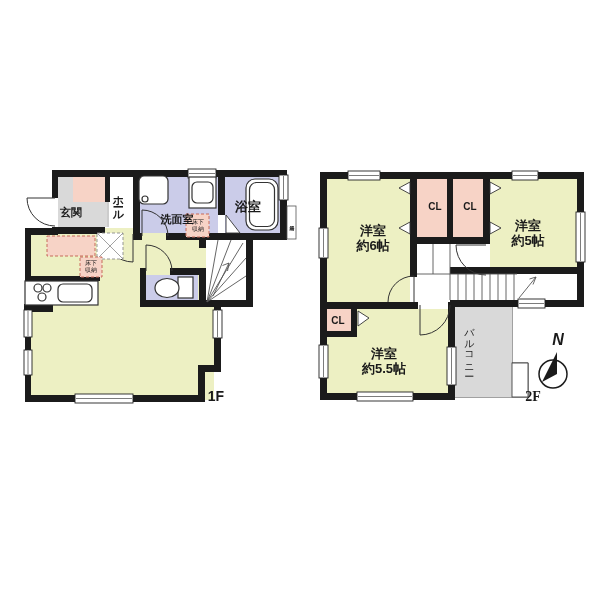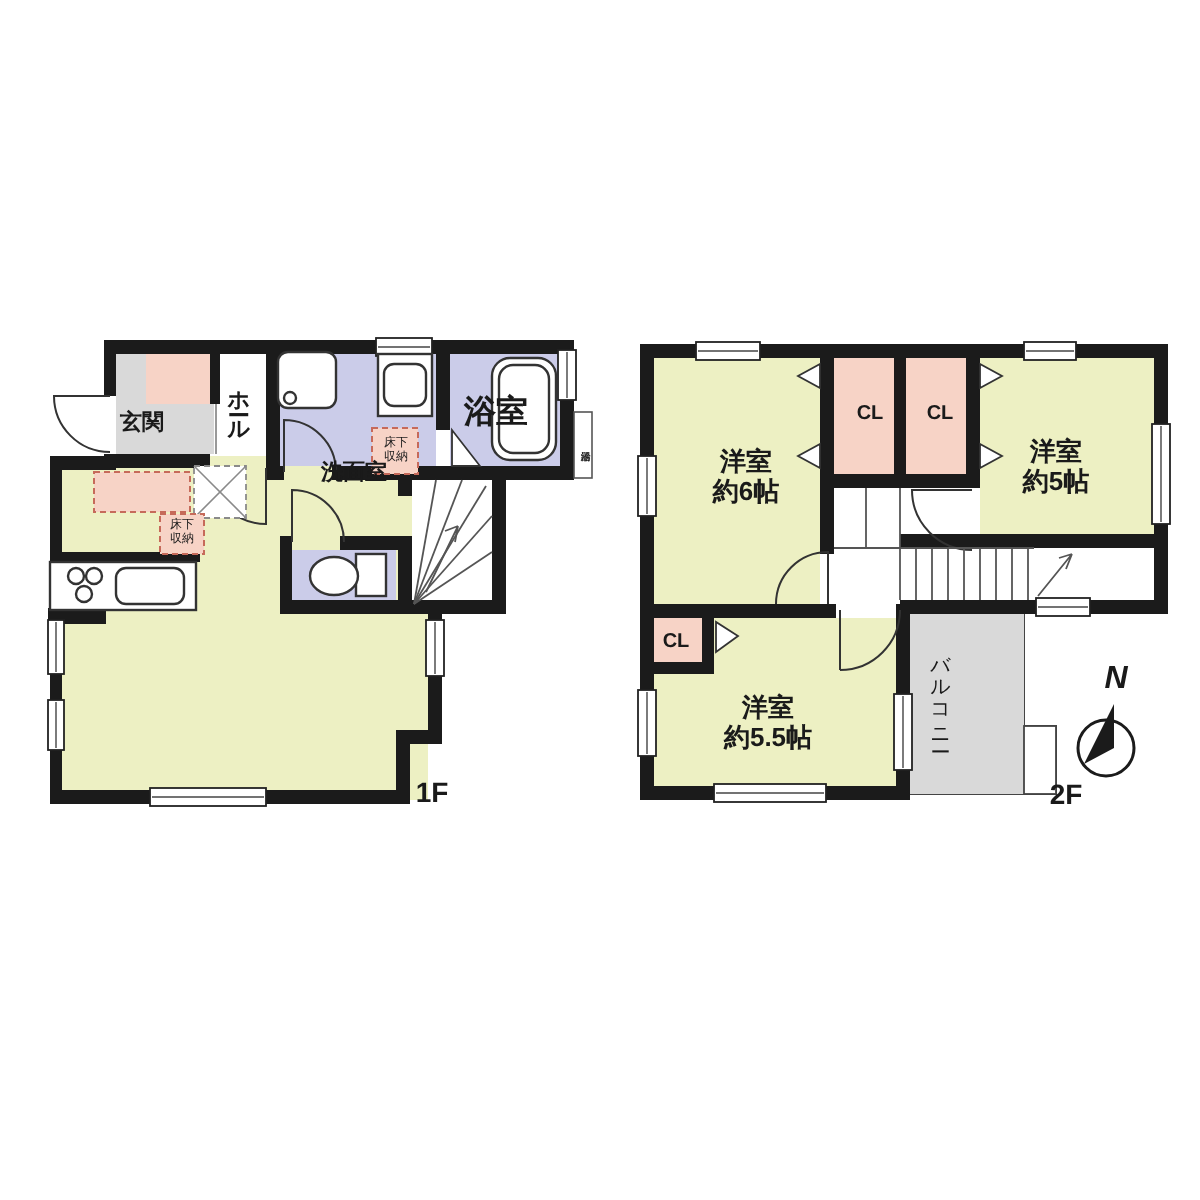--- a/index.html
+++ b/index.html
@@ -215,22 +215,22 @@
   </g>
 
   <g>
     <circle cx="553" cy="374" r="14" fill="#fff" stroke="#1b1b1b" stroke-width="1.5"></circle>
     <polygon points="557,352 542,382 557,374" fill="#1b1b1b"></polygon>
   </g>
 </svg>
 
   <div class="lbl" style="left:71px;top:212px;font-size:11px;">玄関</div>
   <div class="lbl v" style="left:118px;top:202px;font-size:11px;">ホール</div>
-  <div class="lbl" style="left:177px;top:219px;font-size:11px;margin-top:18px;">洗面室</div>
-  <div class="lbl" style="left:248px;top:207px;font-size:16px;">浴室</div>
+  <div class="lbl" style="left:177px;top:219px;font-size:11px;">洗面室</div>
+  <div class="lbl" style="left:248px;top:207px;font-size:13px;">浴室</div>
   <div class="lbl" style="left:91px;top:267px;font-size:6px;font-weight:normal;">
     <div>床下</div>
     <div>収納</div>
   </div>
   <div class="lbl" style="left:198px;top:226px;font-size:6px;font-weight:normal;">
     <div>床下</div>
     <div>収納</div>
   </div>
   <div class="lbl v" style="left:291px;top:222px;font-size:5px;font-weight:normal;letter-spacing:0;">給湯器</div>
   <div class="lbl" style="left:216px;top:396px;font-size:14px;">1F</div>
@@ -244,15 +244,15 @@
     <div>約5帖</div>
   </div>
   <div class="lbl" style="left:384px;top:362px;font-size:13px;">
     <div>洋室</div>
     <div>約5.5帖</div>
   </div>
   <div class="lbl" style="left:435px;top:207px;font-size:10px;">CL</div>
   <div class="lbl" style="left:470px;top:207px;font-size:10px;">CL</div>
   <div class="lbl" style="left:338px;top:321px;font-size:10px;">CL</div>
   <div class="lbl v" style="left:469px;top:346px;font-size:10px;font-weight:normal;">バルコニー</div>
-  <div class="lbl" style="left:533px;top:397px;font-size:14px;">2F</div>
+  <div class="lbl" style="left:533px;top:397px;font-size:14px;font-family:Liberation Serif, serif;">2F</div>
   <div class="lbl" style="left:558px;top:340px;font-size:16px;font-style:italic;">N</div>
 </div>
 
 </body></html>

